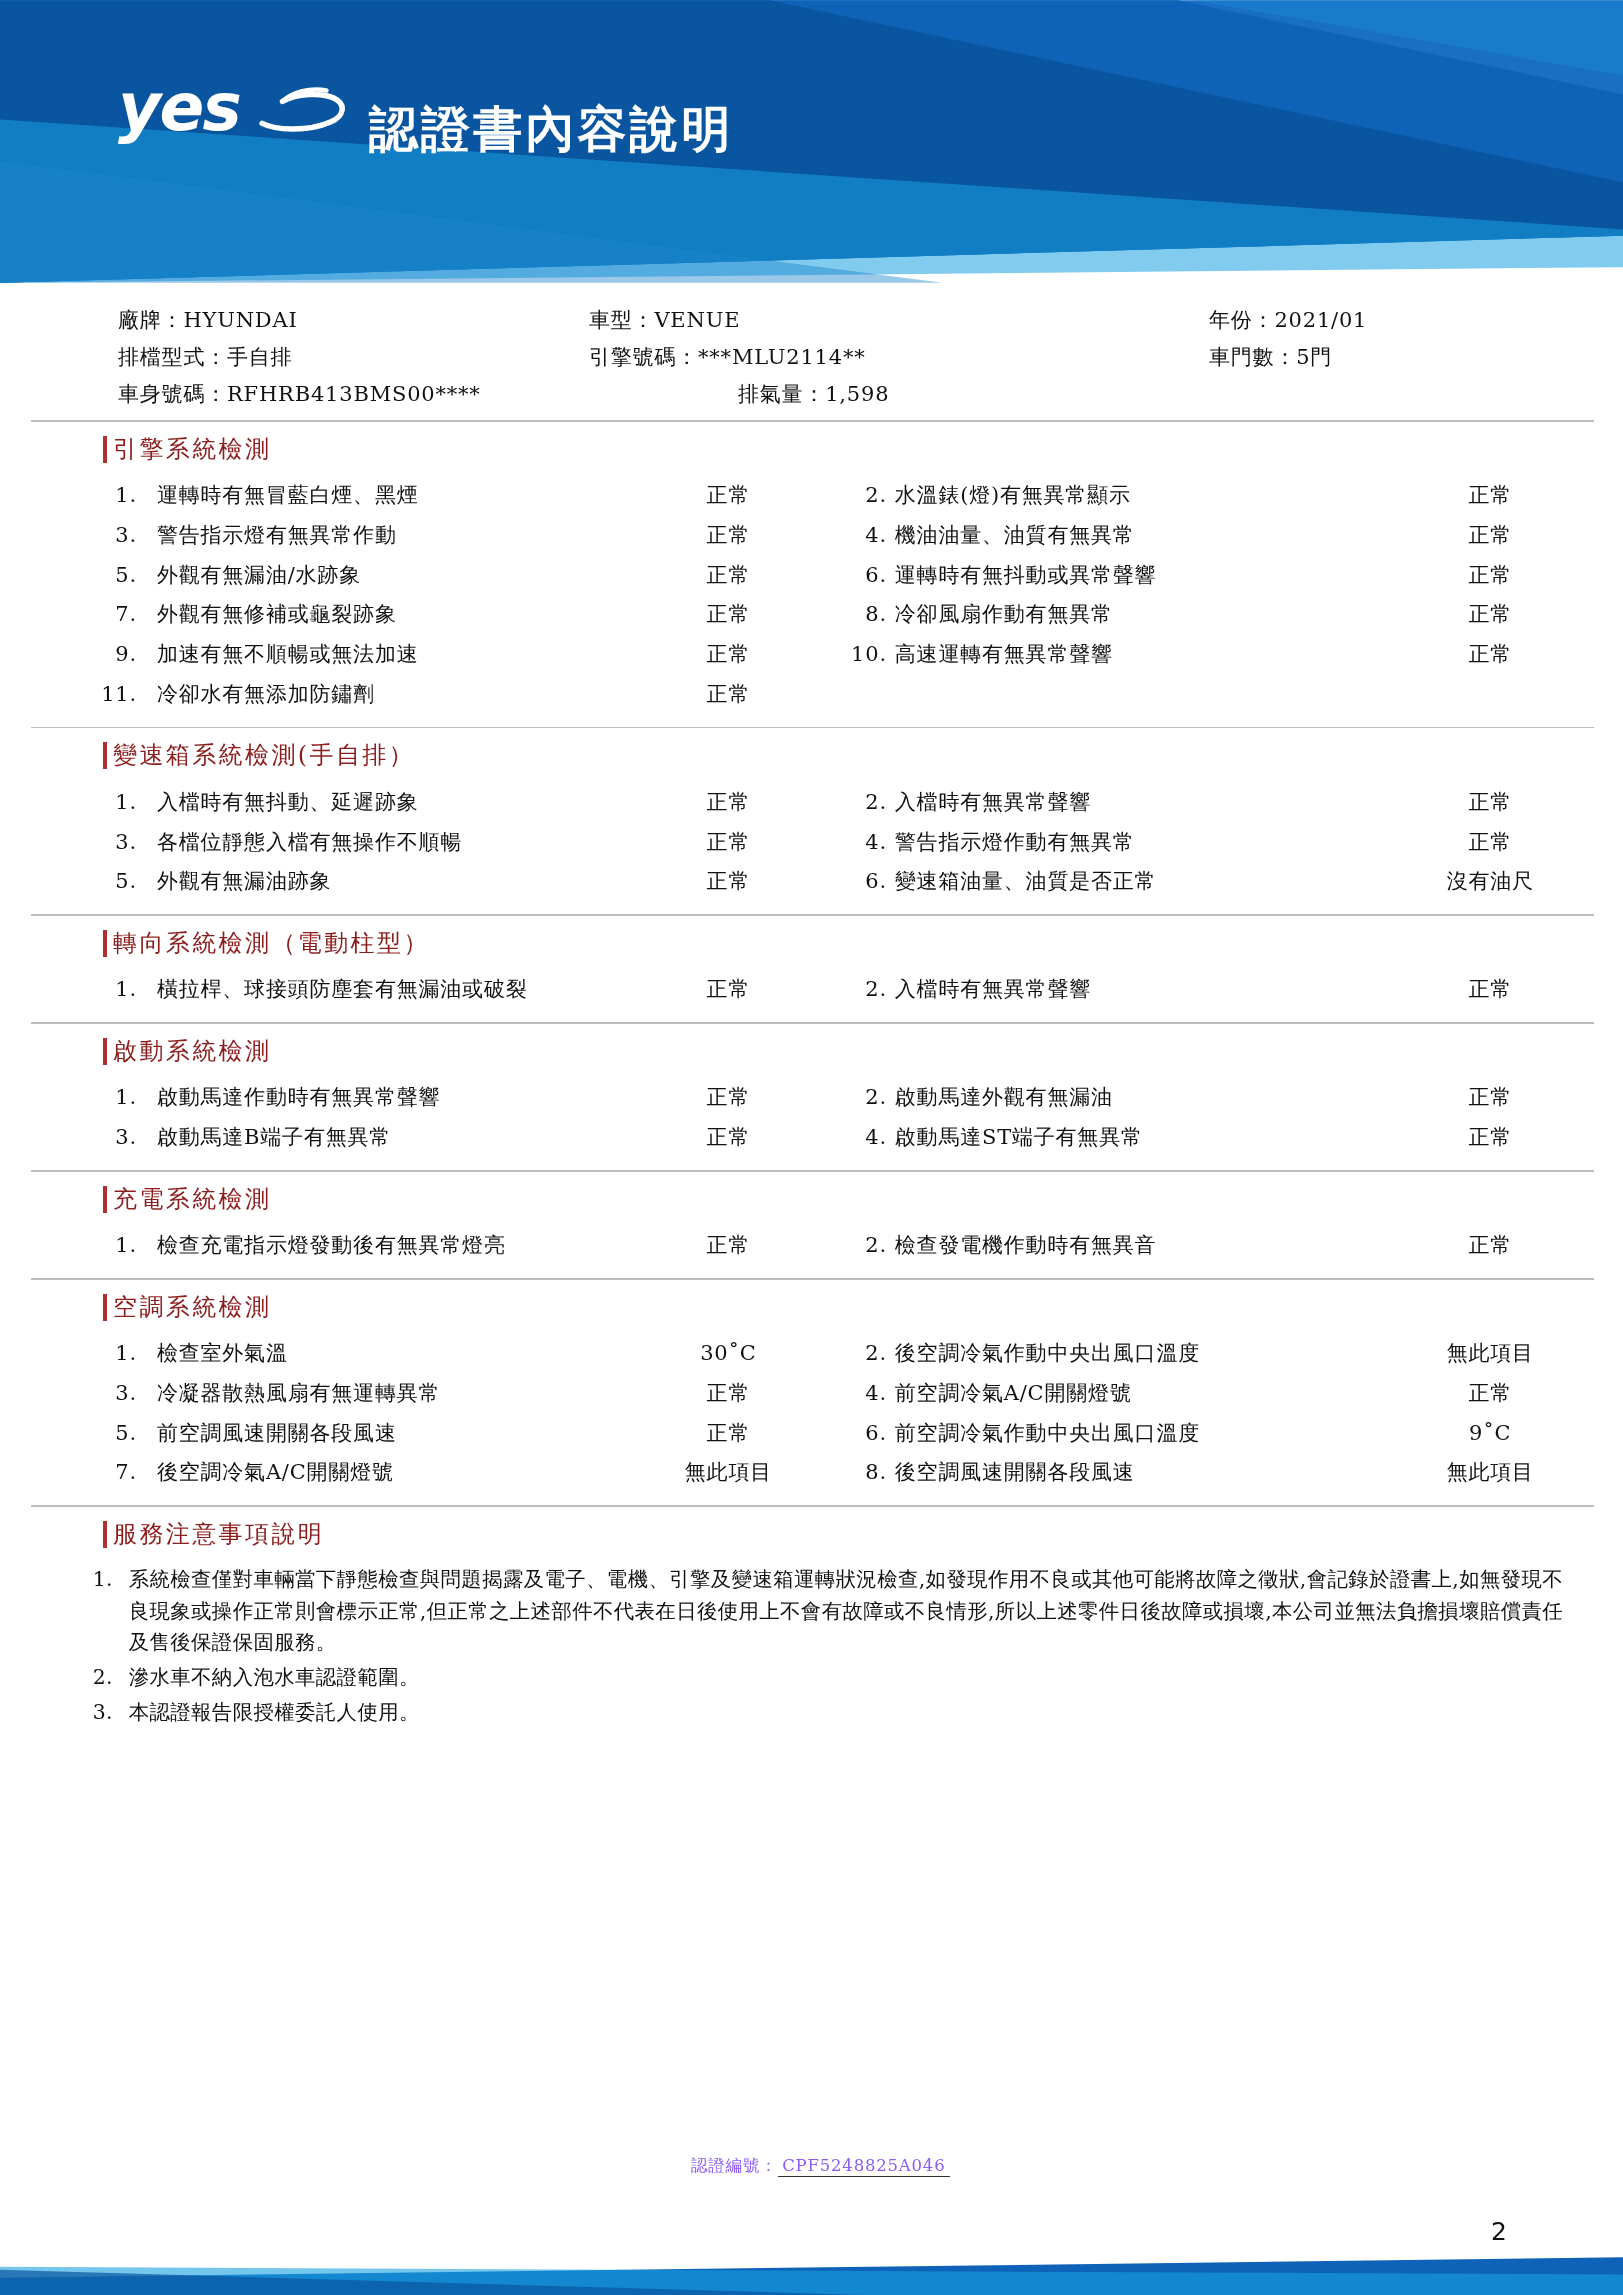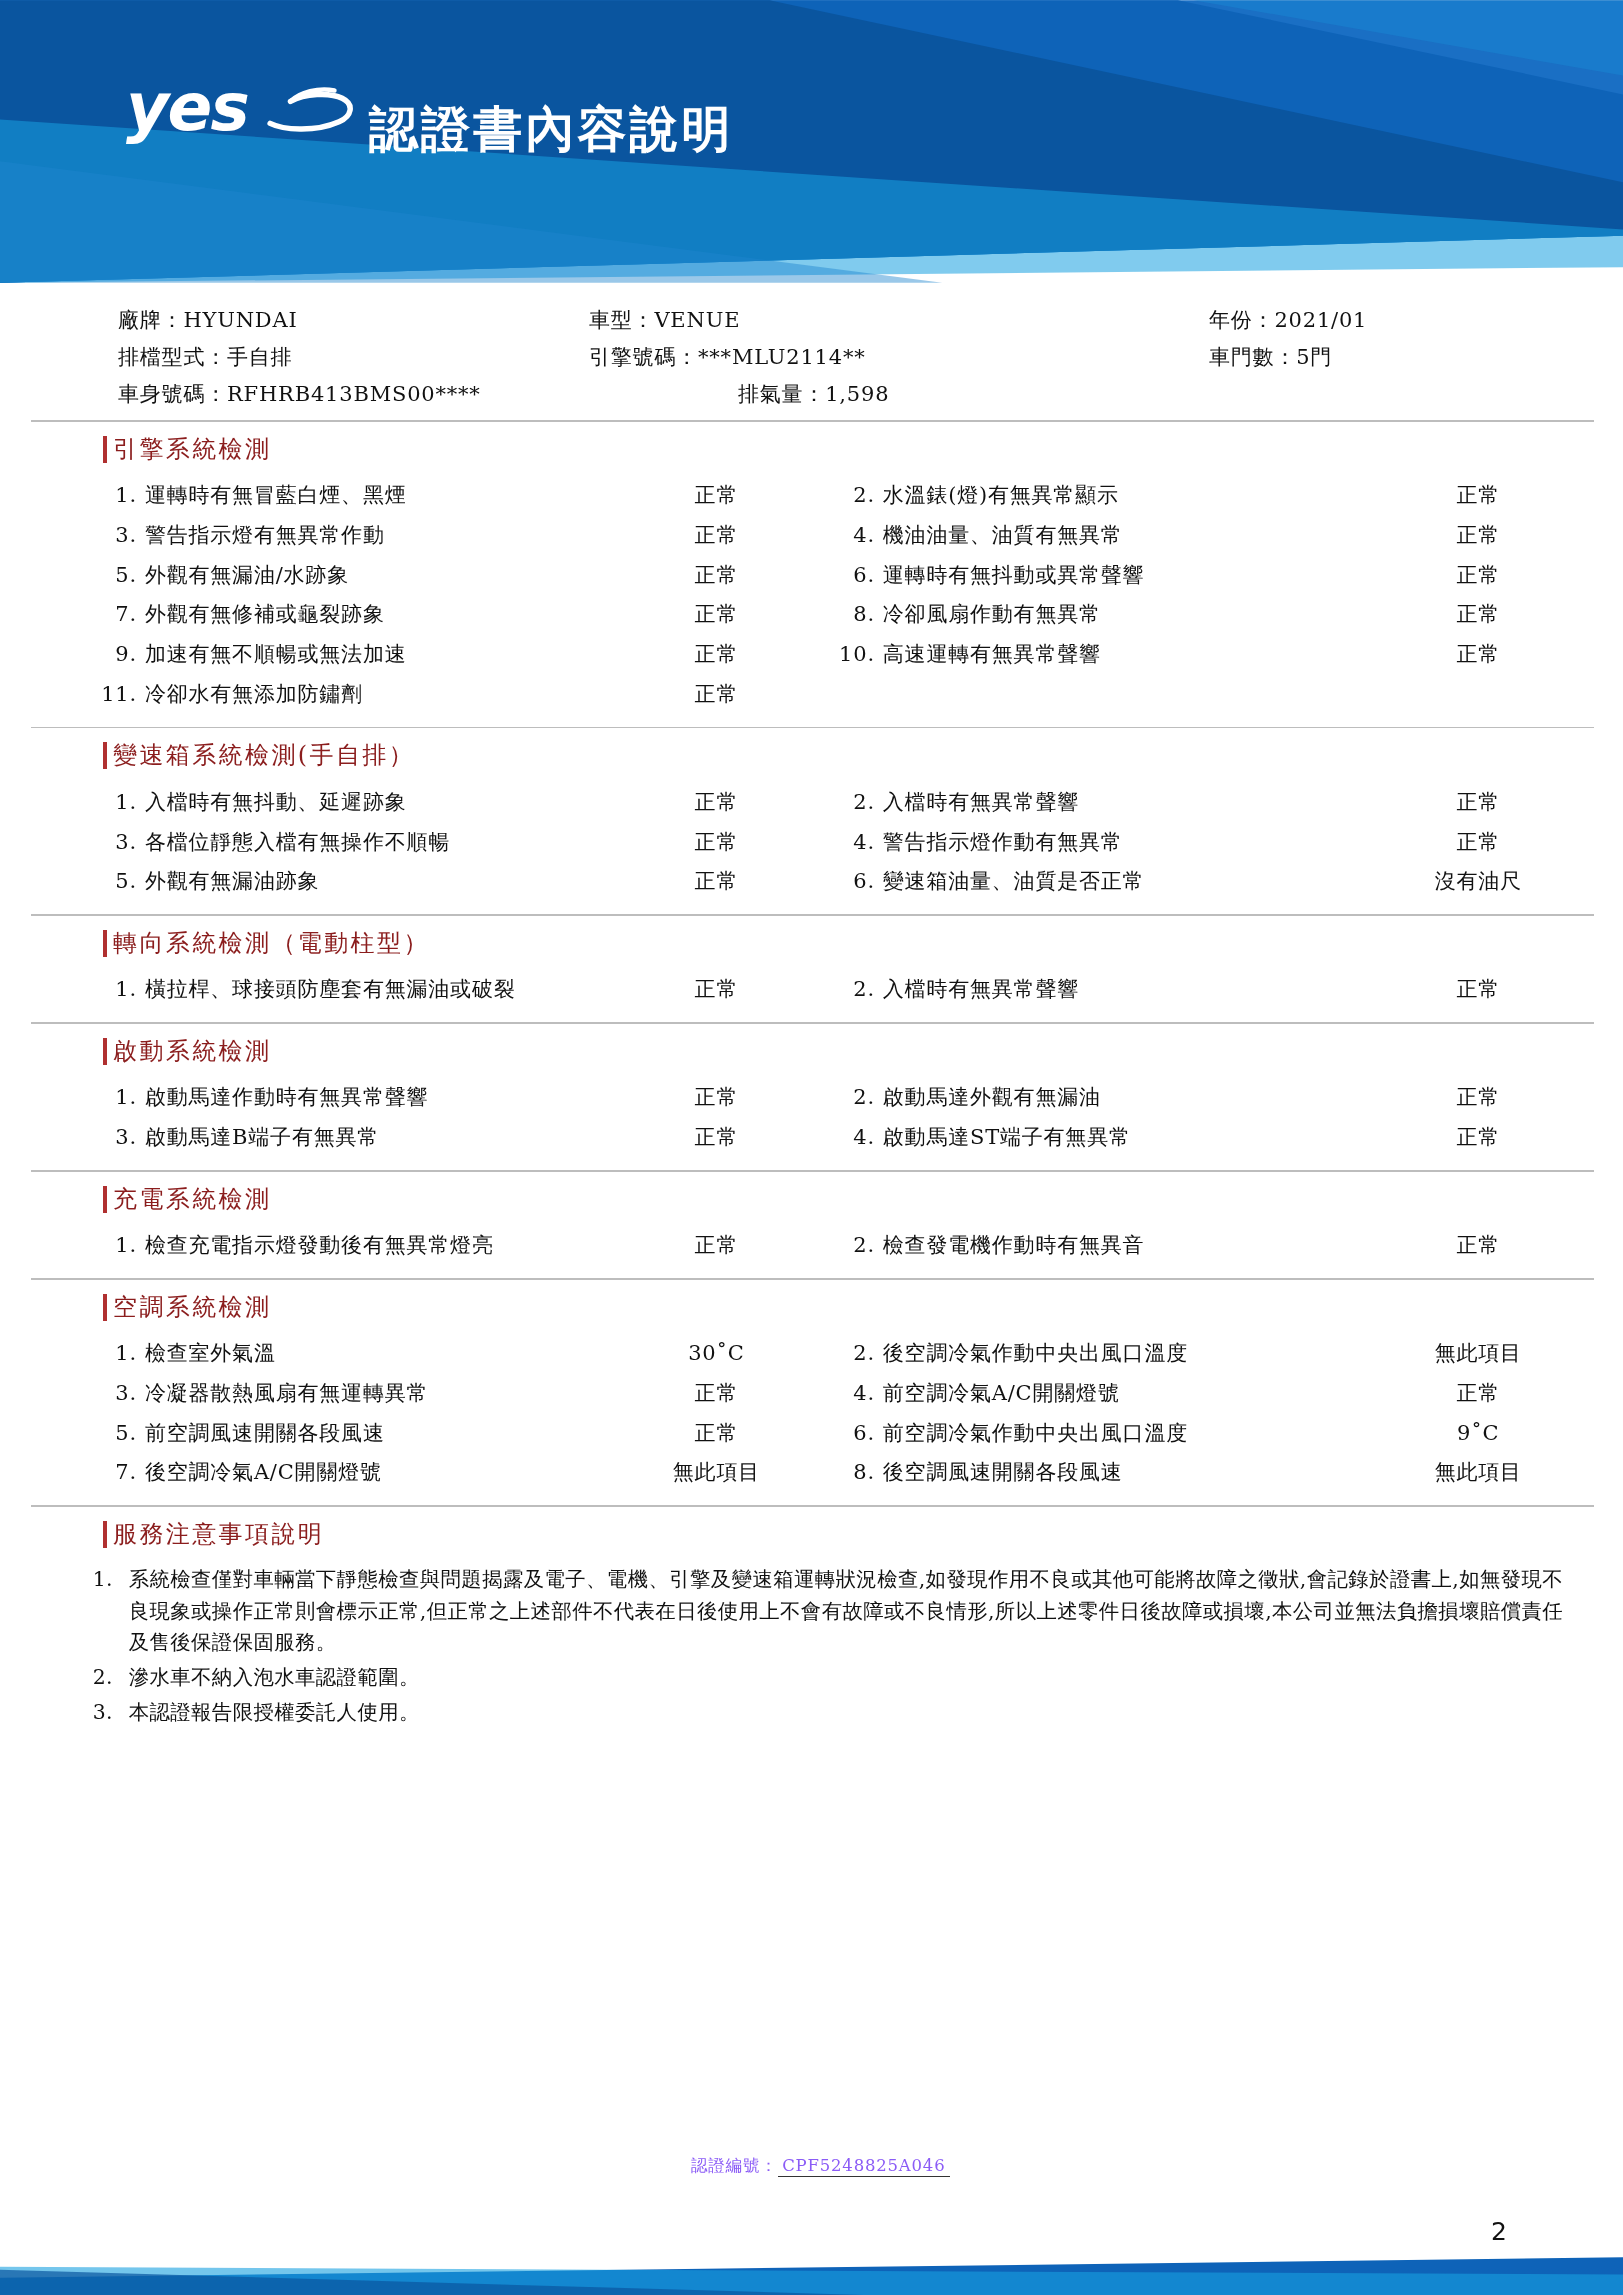--- a/index.html
+++ b/index.html
@@ -31,21 +31,20 @@
     overflow: hidden;
   }
   .hdr-svg { position: absolute; top:0; left:0; }
   .logo-wrap {
     position: absolute;
     left: 118px;
     top: 75px;
     display: flex;
     align-items: center;
     gap: 19px;
-    margin-left: 8px;
   }
   .logo-yes {
     font-family: "DejaVu Sans", "Liberation Sans", sans-serif;
     font-style: italic;
     font-weight: bold;
     font-size: 66px;
     letter-spacing: -1.6px;
     color: #ffffff;
     line-height: 1;
   }
@@ -126,20 +125,21 @@
   }
   .cellA-num {
     width: 106px;
     text-align: right;
     padding-right: 7.9px;
     flex: none;
   }
   .cellA-txt {
     width: 503px;
     flex: none;
+    margin-left: 12px;
   }
   .cellA-res {
     width: 137px;
     text-align: center;
     flex: none;
   }
   .cellB-num {
     width: 90px;
     text-align: right;
     padding-right: 7.9px;

